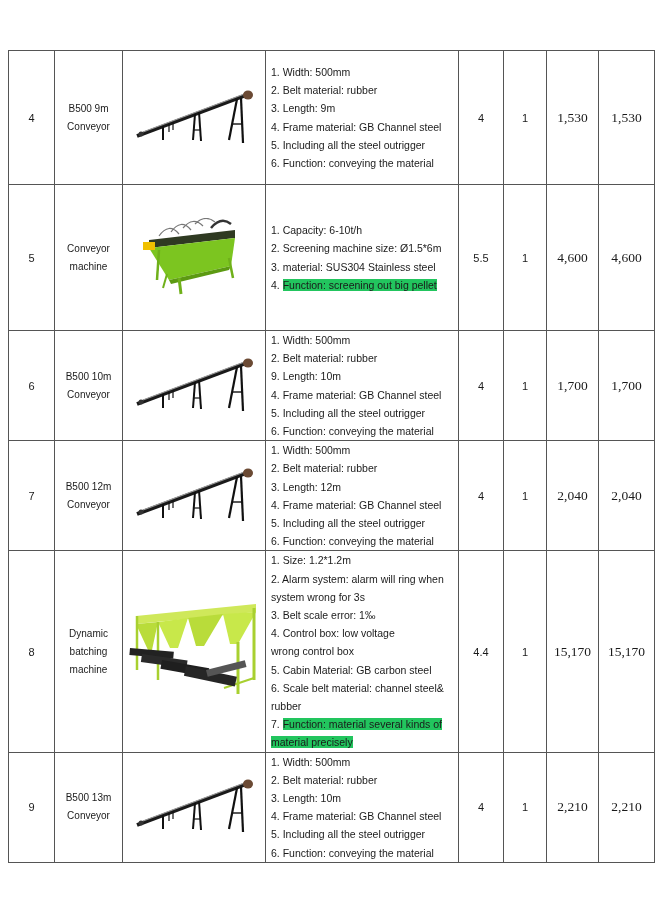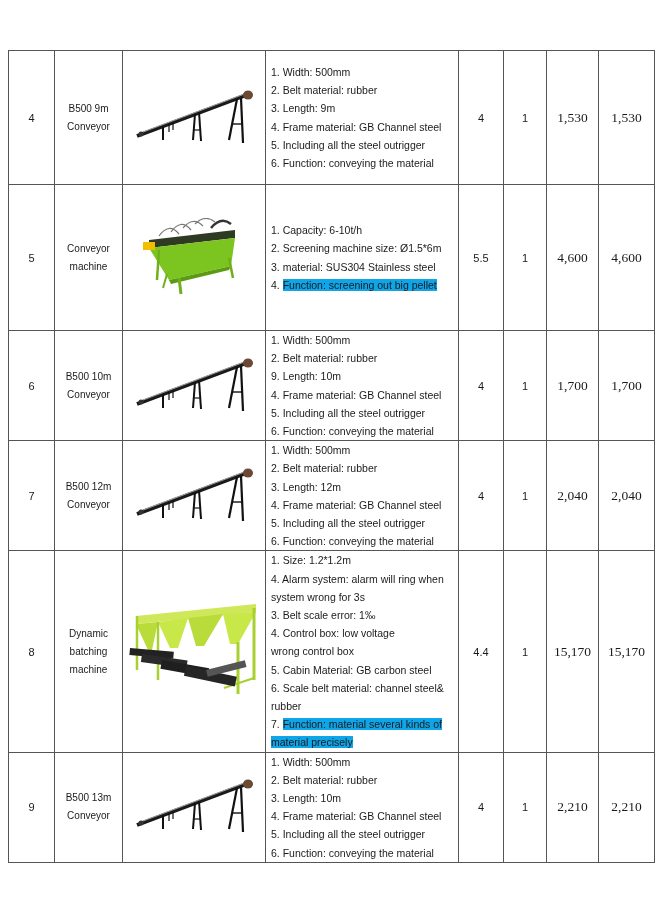--- a/index.html
+++ b/index.html
@@ -13,21 +13,21 @@
       border: 1.5px solid #555555; padding: 0; vertical-align: middle;
       text-align: center;
     }
     .c-no { font-size: 11px; }
     .c-name { font-size: 10px; line-height: 18px; }
     .c-spec {
       text-align: left !important; font-size: 10.5px; line-height: 18.2px;
       padding-left: 5px !important;
     }
     .c-spec div { white-space: nowrap; }
-    .hl { background: #0ea5e9; }
+    .hl { background: #22c55e; }
     .c-power, .c-qty { font-size: 11px; }
     .c-price { font-family: "Liberation Serif", serif; font-size: 13.5px; }
     .img { display: block; margin: 0 auto; }
   </style>
 </head>
 <body>
 
 <table class="tbl">
   <colgroup>
     <col style="width:46px">
@@ -200,21 +200,21 @@
     <line x1="96" y1="86" x2="126" y2="76" stroke="#a8d030" stroke-width="2"></line>
     <rect x="2" y="46" width="44" height="7" fill="#222" transform="rotate(5 2 46)"></rect>
     <rect x="14" y="52" width="46" height="8" fill="#2a2a2a" transform="rotate(8 14 52)"></rect>
     <rect x="34" y="58" width="48" height="9" fill="#1f1f1f" transform="rotate(10 34 58)"></rect>
     <rect x="58" y="64" width="52" height="10" fill="#262626" transform="rotate(12 58 64)"></rect>
     <rect x="78" y="68" width="40" height="7" fill="#555" transform="rotate(-14 78 68)"></rect>
   </svg>
 </td>
         <td class="c-spec">
           <div>1. Size: 1.2*1.2m</div>
-          <div>4. Alarm system: alarm will ring when</div>
+          <div>2. Alarm system: alarm will ring when</div>
           <div>system wrong for 3s</div>
           <div>3. Belt scale error: 1‰</div>
           <div>4. Control box: low voltage</div>
           <div>wrong control box</div>
           <div>5. Cabin Material: GB carbon steel</div>
           <div>6. Scale belt material: channel steel&amp;</div>
           <div>rubber</div>
           <div><span>7. </span><span class="hl">Function: material several kinds of</span></div>
           <div><span></span><span class="hl">material precisely</span></div>
         </td>

